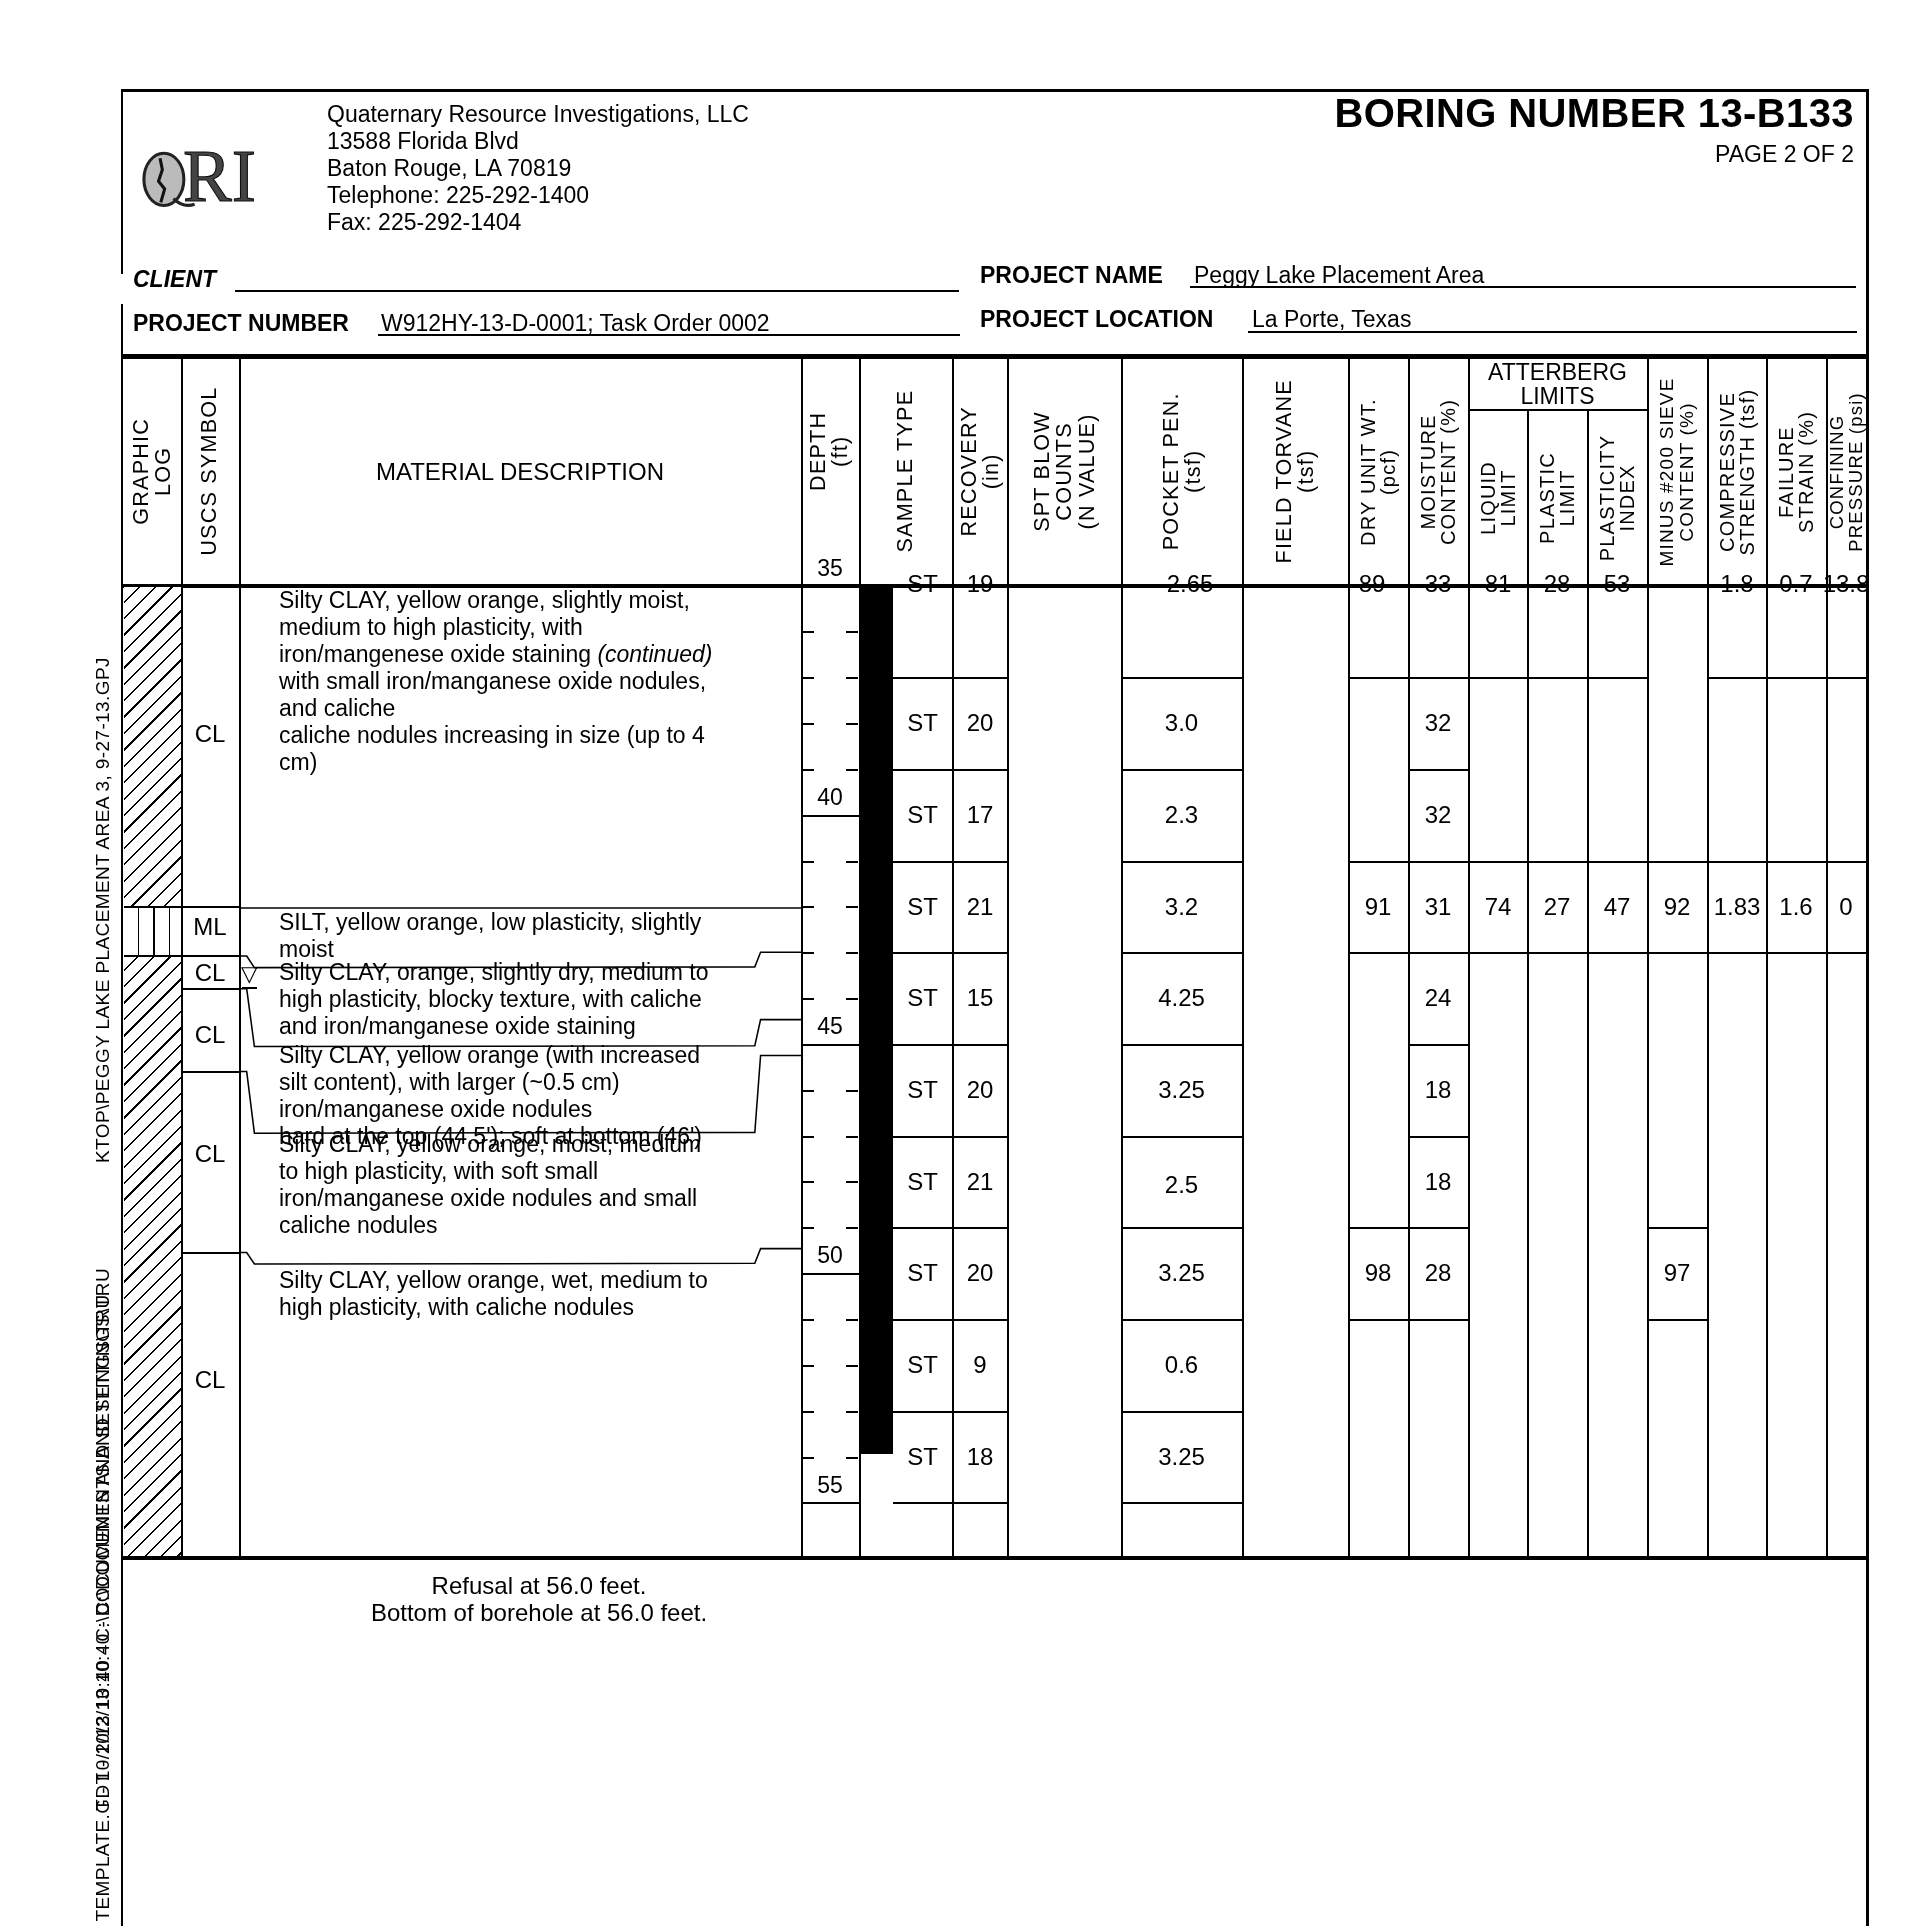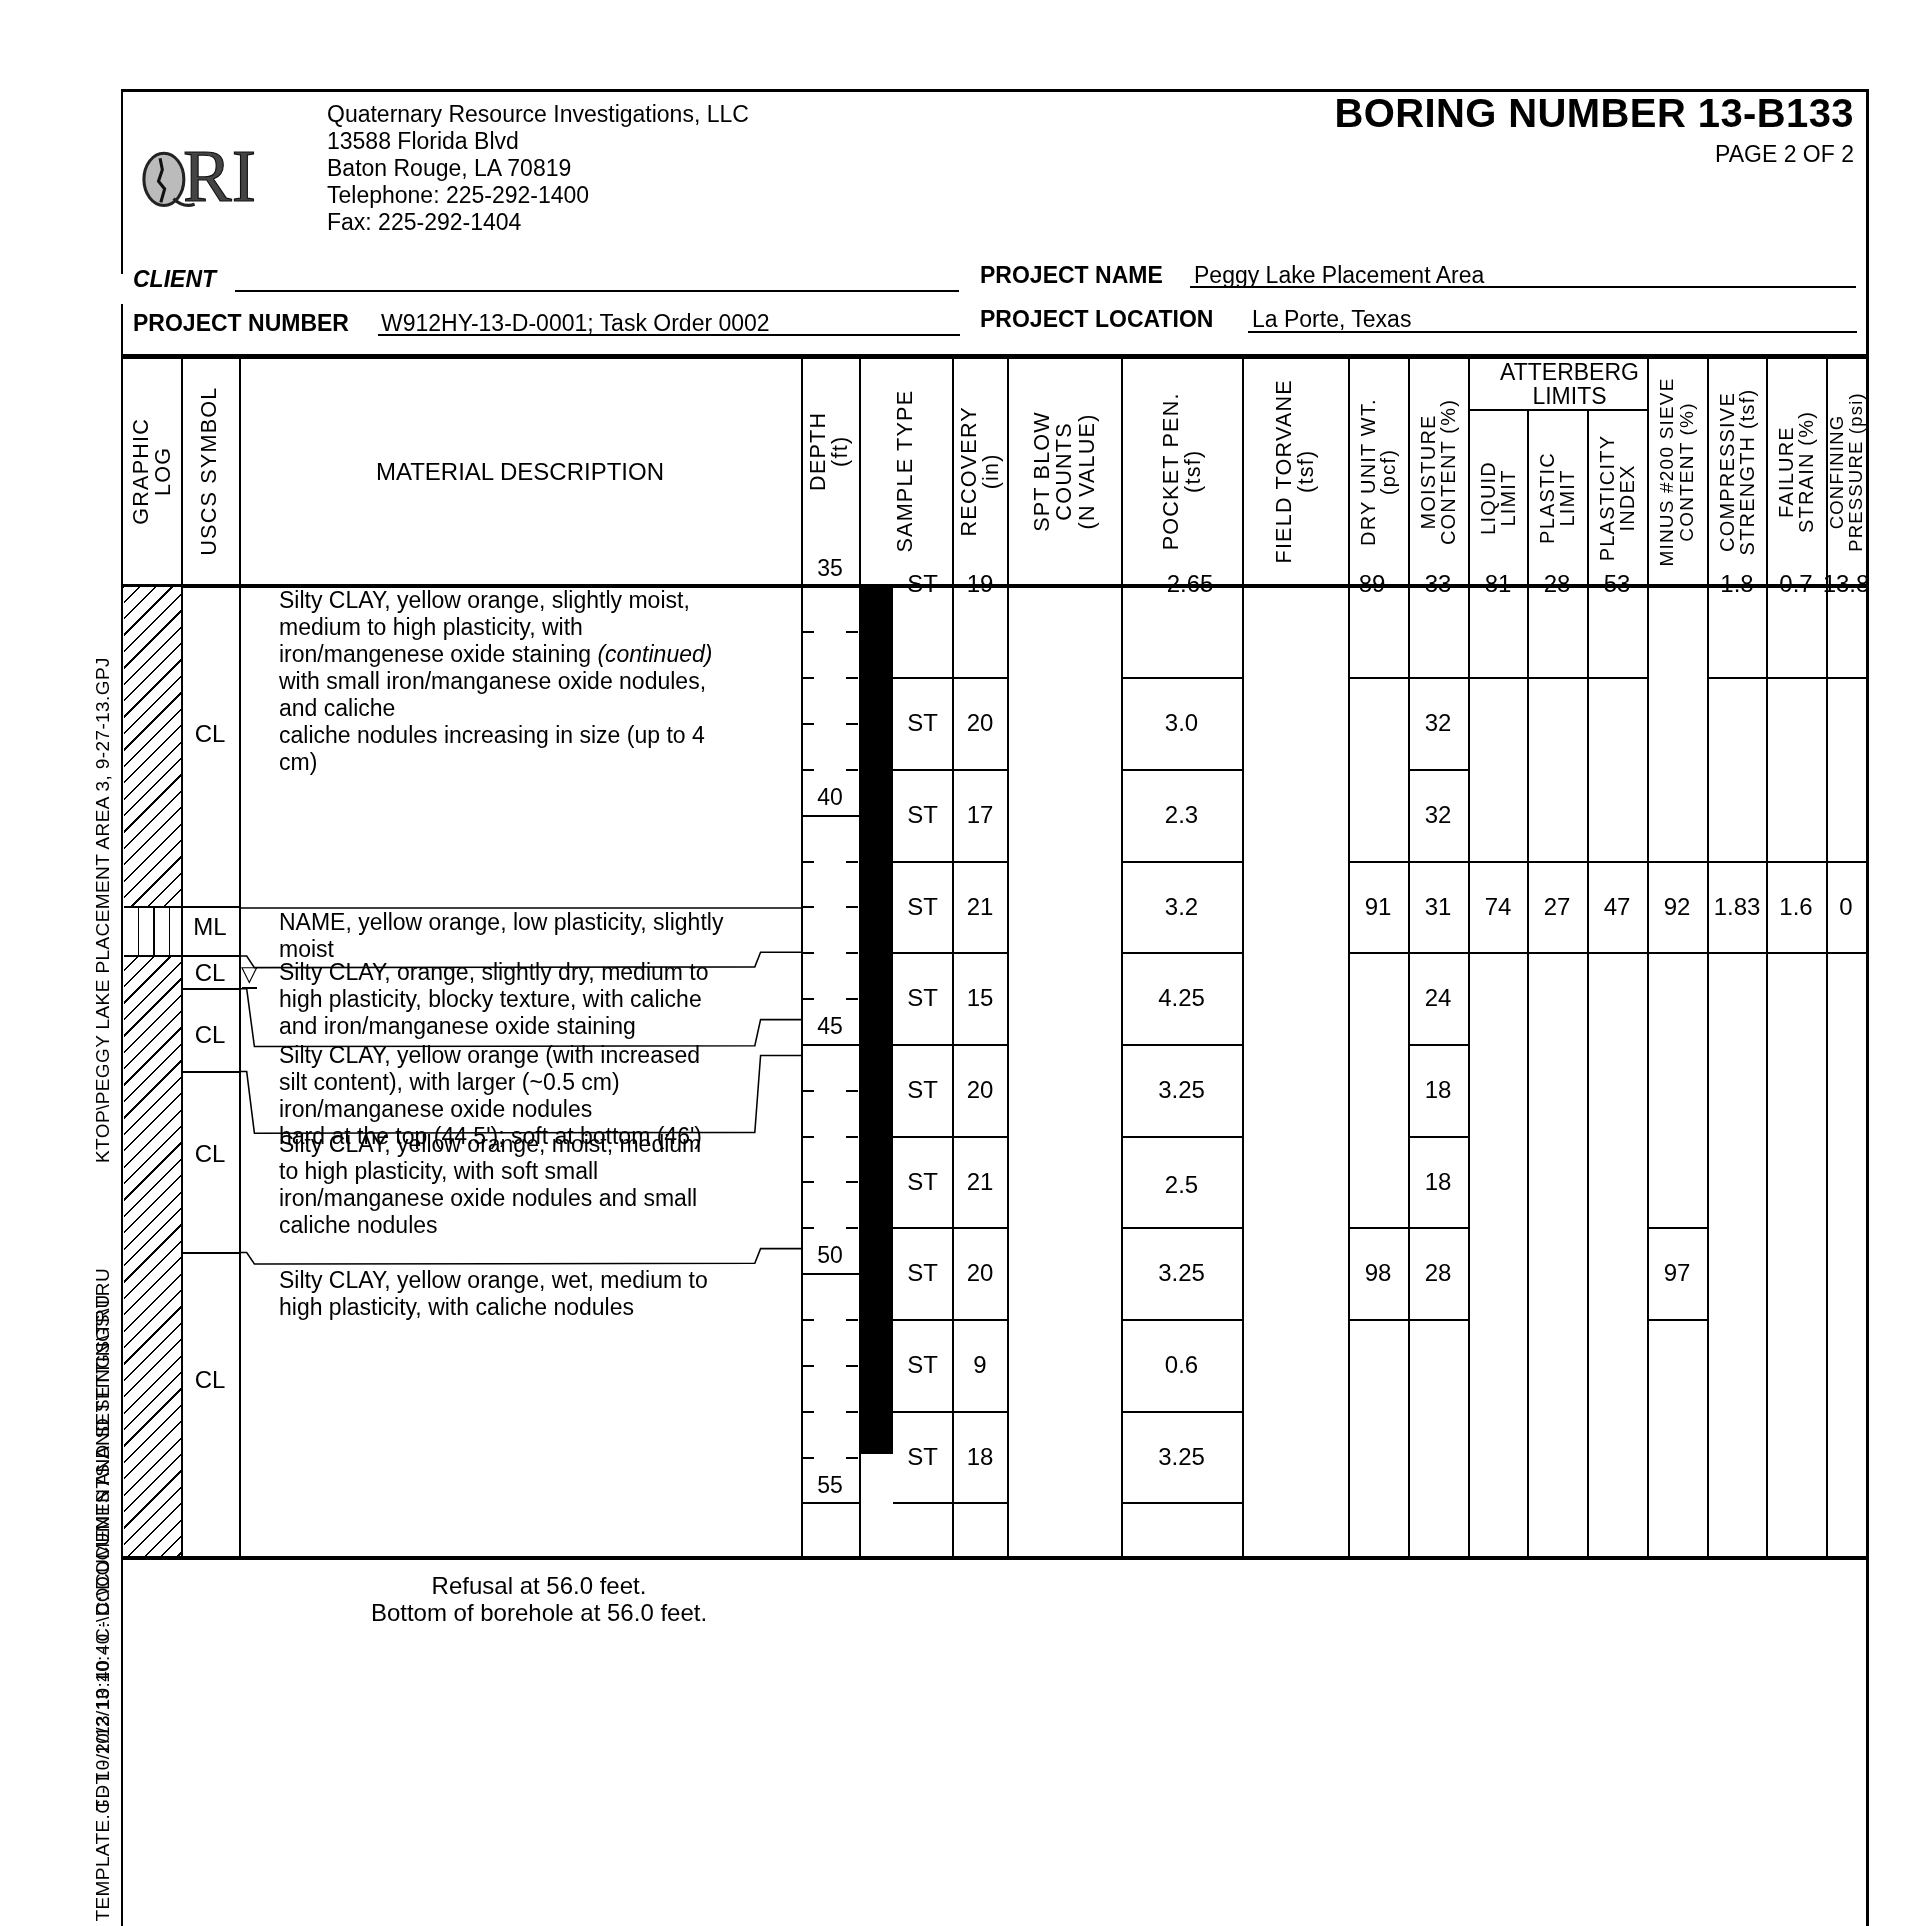--- a/index.html
+++ b/index.html
@@ -132,21 +132,21 @@
 (tsf)</span>
   </div>
 <div class="rotc" style="left:1348px; top:359px; width:60px; height:225px;">
     <span style="white-space:pre; font-size:20px; line-height:20px;">DRY UNIT WT.
 (pcf)</span>
   </div>
 <div class="rotc" style="left:1408px; top:359px; width:60px; height:225px;">
     <span style="white-space:pre; font-size:20px; line-height:20px;">MOISTURE
 CONTENT (%)</span>
   </div>
-<div class="cell" style="left:1468px; top:359px; width:179px; height:50px; font-size:23px; line-height:24px; white-space:pre; text-align:center;margin-left:12px;">ATTERBERG
+<div class="cell" style="left:1468px; top:359px; width:179px; height:50px; font-size:23px; line-height:24px; white-space:pre; text-align:center;">ATTERBERG
 LIMITS</div>
 <div class="hline" style="left:1468px; top:409px; width:179px;"></div>
 <div class="rotc" style="left:1468px; top:411px; width:60px; height:173px;">
     <span style="white-space:pre; font-size:20px; line-height:20px;">LIQUID
 LIMIT</span>
   </div>
 <div class="rotc" style="left:1527px; top:411px; width:60px; height:173px;">
     <span style="white-space:pre; font-size:20px; line-height:20px;">PLASTIC
 LIMIT</span>
   </div>
@@ -189,21 +189,21 @@
 <div class="uscs" style="left:181px; top:1366px;">CL</div>
 
 <div class="wl" style="left:241px; top:961px;"><span>▽</span><div style="width:15.4px; height:1.5px; background:#000; margin-left:0.8px;"></div></div>
 
 <div class="desc" style="left:279px; top:587px; width:516px;"><span>Silty CLAY, yellow orange, slightly moist,
 medium to high plasticity, with
 iron/mangenese oxide staining</span> <i>(continued)</i><br><span>with small iron/manganese oxide nodules,
 and caliche
 caliche nodules increasing in size (up to 4
 cm)</span></div>
-<div class="desc" style="left:279px; top:909px; width:516px;">NAME, yellow orange, low plasticity, slightly
+<div class="desc" style="left:279px; top:909px; width:516px;">SILT, yellow orange, low plasticity, slightly
 moist</div>
 <div class="desc" style="left:279px; top:959px; width:516px;">Silty CLAY, orange, slightly dry, medium to
 high plasticity, blocky texture, with caliche
 and iron/manganese oxide staining</div>
 <div class="desc" style="left:279px; top:1042px; width:516px;">Silty CLAY, yellow orange (with increased
 silt content), with larger (~0.5 cm)
 iron/manganese oxide nodules
 hard at the top (44.5'); soft at bottom (46')</div>
 <div class="desc" style="left:279px; top:1131px; width:516px;">Silty CLAY, yellow orange, moist, medium
 to high plasticity, with soft small

